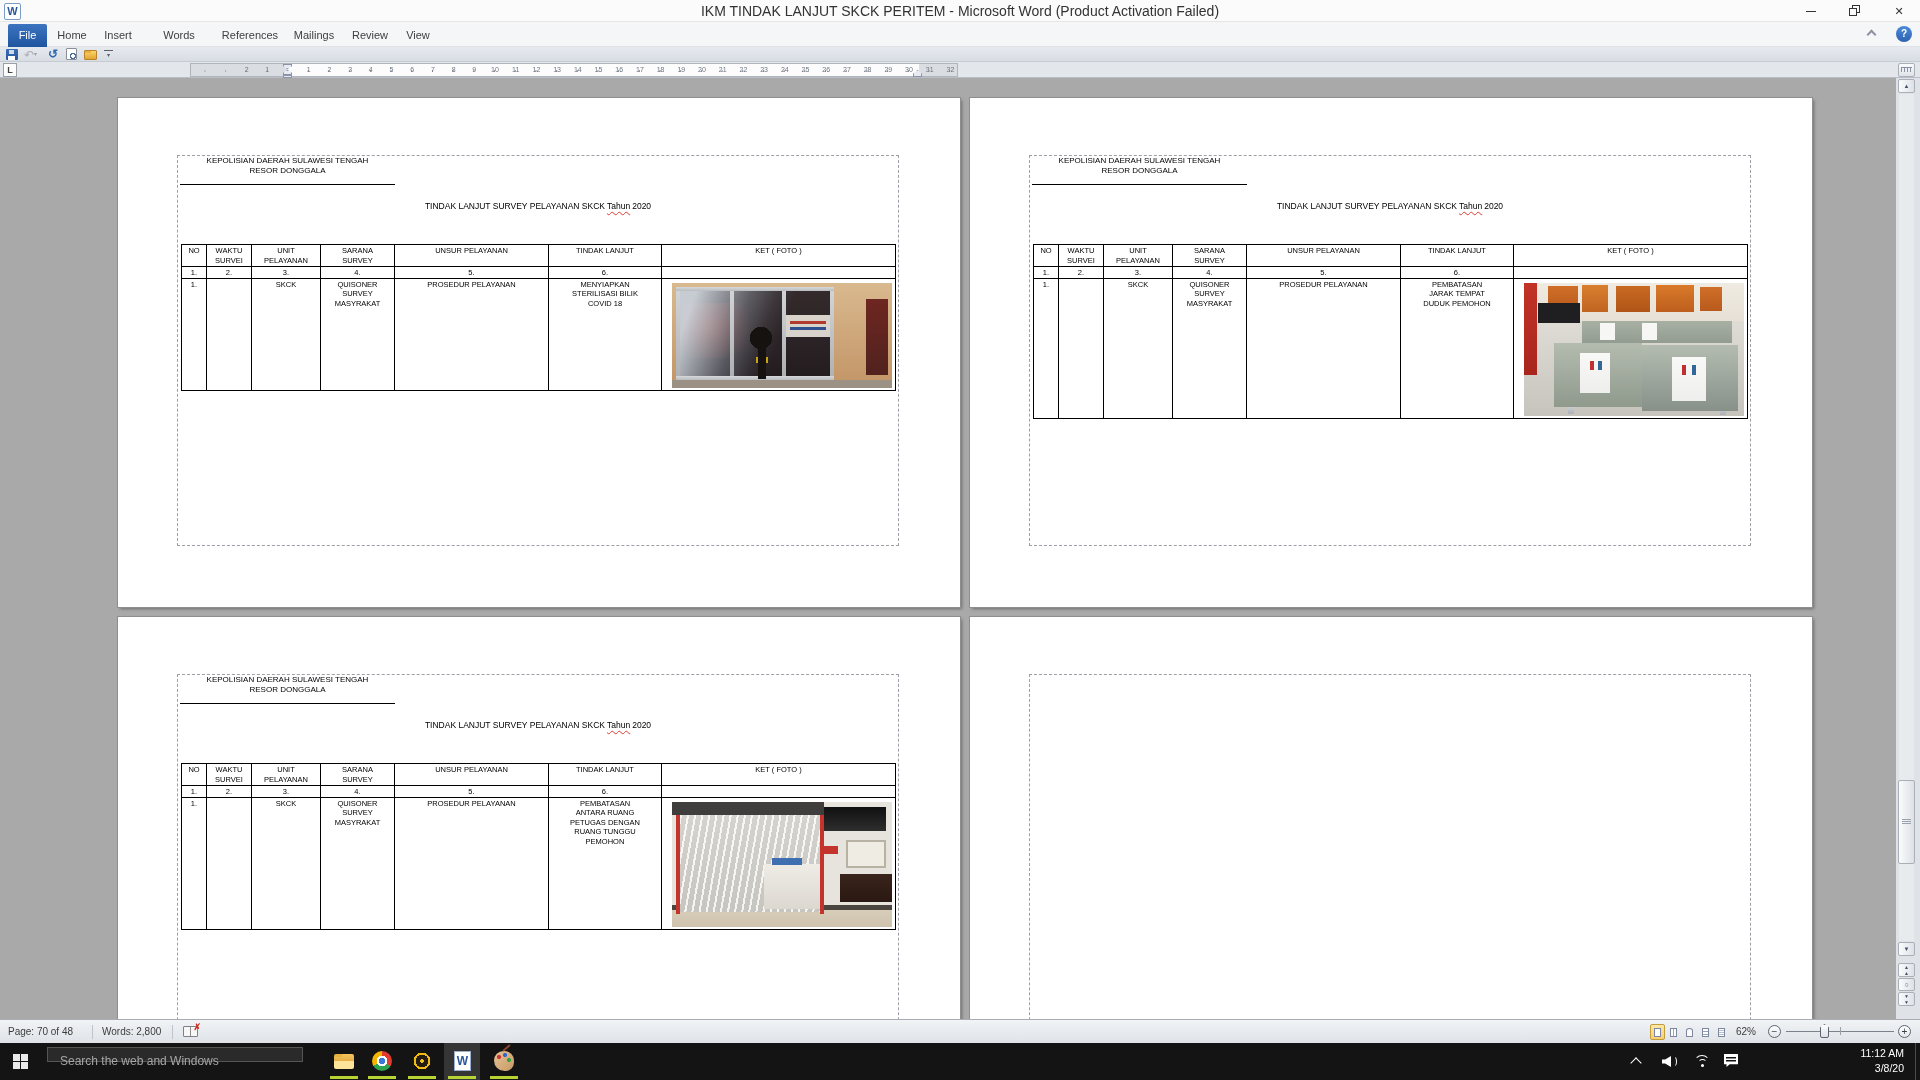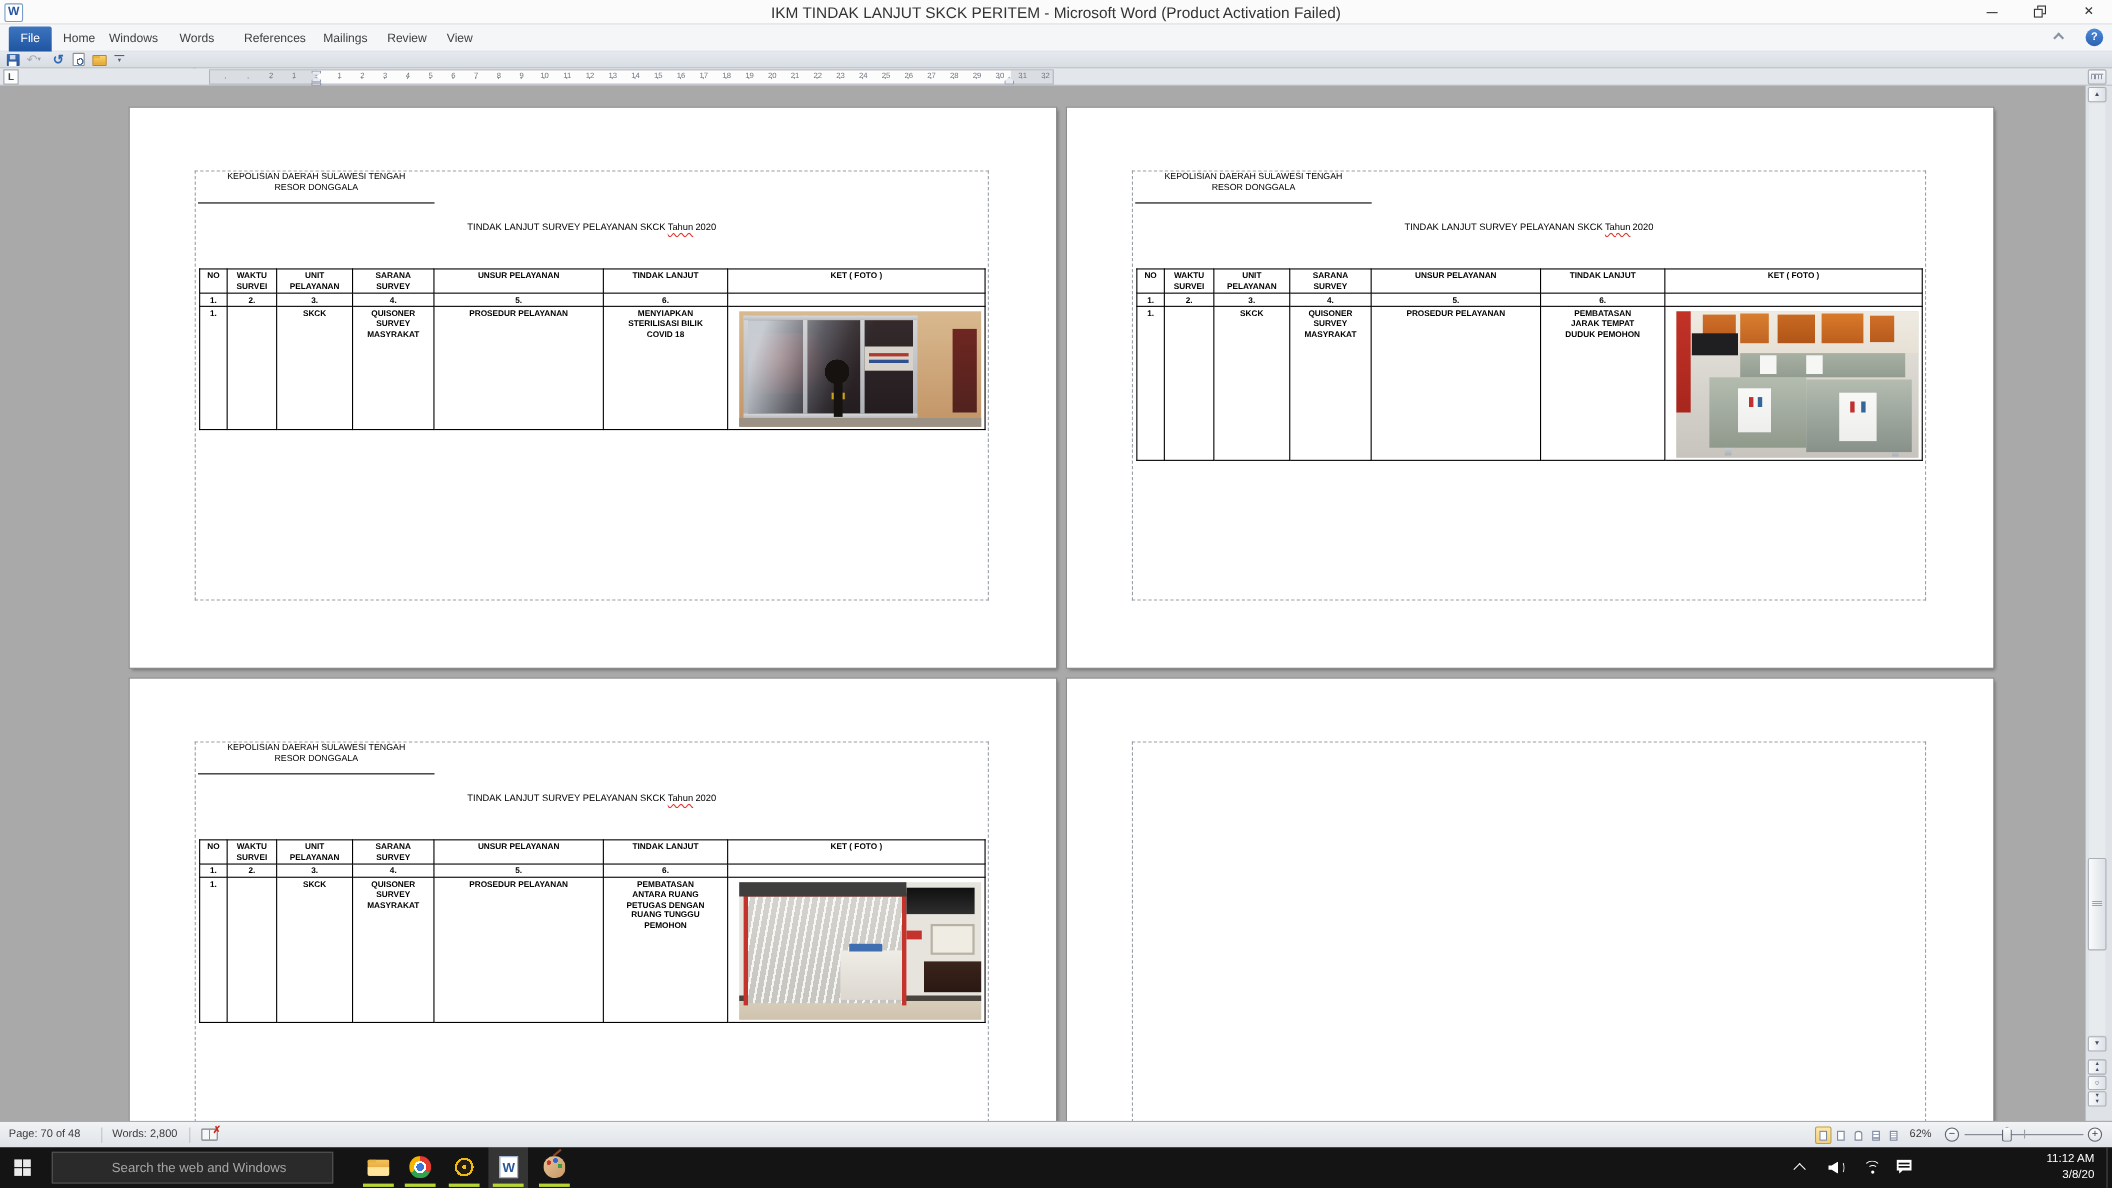--- a/index.html
+++ b/index.html
@@ -64,21 +64,21 @@
   #docarea { position:absolute; left:0; top:78px; width:1896px; height:941px; background:#a9a9a9; overflow:hidden;padding-left:16px; }
   .page { position:absolute; width:842px; height:509px; background:#fff; box-shadow:0 0 0 1px #8e8e8e, 2px 2px 3px rgba(0,0,0,.35); }
   #page-0 { left:118px; top:20px; } #page-1 { left:970px; top:20px; }
   #page-2 { left:118px; top:539px; } #page-3 { left:970px; top:539px; }
   .boundary { position:absolute; left:59px; top:57px; width:722px; height:391px; border:1px dashed #9aa0a6; }
   .page-content { position:absolute; left:0; top:0; width:100%; height:100%; font-size:8px; color:#000; }
   .org { position:absolute; left:62px; top:58px; width:215px; text-align:center; line-height:10px; border-bottom:1px solid #000; padding-bottom:8px; }
   .doc-title { position:absolute; left:59px; top:103px; width:722px; text-align:center; font-size:8.5px; }
   .doc-title span { margin:0 1px; }
   .squiggle { text-decoration:underline; text-decoration-style:wavy; text-decoration-color:#e03c31; text-decoration-thickness:1px; text-underline-offset:2px; }
-  .survey-table { position:absolute; left:63px; top:146px; width:714px; border-collapse:collapse; table-layout:fixed;font-weight:bold; }
+  .survey-table { position:absolute; left:63px; top:146px; width:714px; border-collapse:collapse; table-layout:fixed; }
   .survey-table td { border:1px solid #000; font-size:7.5px; line-height:9.5px; text-align:center; vertical-align:top; white-space:pre-line; padding:1px 1px 0; }
   .hrow td { height:22px; }
   .nrow td { height:11px; }
   .photo { position:relative; width:220px; margin:3px 5px 2px 9px; }
 
   
   .photo[data-variant="booth"] { height:105px; background:
       linear-gradient(#b03a2e,#b03a2e) 118px 38px / 36px 3px no-repeat,
       linear-gradient(#2f4f8f,#2f4f8f) 118px 44px / 36px 3px no-repeat,
       linear-gradient(rgba(235,230,220,.9),rgba(235,230,220,.9)) 114px 32px / 44px 22px no-repeat,
@@ -172,21 +172,21 @@
   #zoom-minus { left:1768px; } #zoom-plus { left:1898px; }
   #zoom-track { position:absolute; left:1786px; top:11px; width:108px; height:1px; background:#7d828a; }
   #zoom-notch { position:absolute; left:1840px; top:7px; width:1px; height:8px; background:#9aa0a8; }
   #zoom-thumb { position:absolute; left:1820px; top:4px; width:9px; height:14px; background:linear-gradient(#fcfdfe,#dfe3e8); border:1px solid #5e6570; border-radius:2px; clip-path:polygon(0 25%,50% 0,100% 25%,100% 100%,0 100%); }
 
   
   #taskbar { position:absolute; left:0; top:1043px; width:1920px; height:37px; background:#141414; }
   #start-btn { position:absolute; left:0; top:0; width:44px; height:37px; }
   #start-logo { position:absolute; left:13px; top:11px; width:15px; height:15px; display:grid; grid-template-columns:7px 7px; grid-template-rows:7px 7px; gap:1px; }
   #start-logo i { background:#eaeaea; }
-  #search-box { position:absolute; left:47px; top:4px; width:256px; height:29px; background:#2a2a2a; border:1px solid #555; color:#a6a6a6; font-size:12px; line-height:27px; padding-left:12px;text-align:center; }
+  #search-box { position:absolute; left:47px; top:4px; width:256px; height:15px; background:#2a2a2a; border:1px solid #555; color:#a6a6a6; font-size:12px; line-height:27px; padding-left:12px; }
   .task-icon { position:absolute; top:0; width:36px; height:37px; }
   .task-icon.active { background:rgba(255,255,255,.14); }
   .task-icon .underline { position:absolute; left:4px; bottom:1px; width:28px; height:3px; background:#b6d432; }
   #ti-explorer { left:326px; } #ti-chrome { left:364px; } #ti-emblem { left:404px; } #ti-word { left:444px; } #ti-paint { left:486px; }
   .ti-glyph { position:absolute; left:8px; top:8px; width:20px; height:20px; }
   #ti-explorer .ti-glyph { top:11px; height:15px; background:linear-gradient(#ffe49a,#ffe49a) 0 7px / 20px 8px no-repeat, linear-gradient(#e9b23e,#e9b23e) 0 0 / 8px 3px no-repeat, linear-gradient(#f5c45c,#d9952f); border-radius:2px; }
   #ti-chrome .ti-glyph { border-radius:50%; background:
       radial-gradient(circle at 50% 50%, #3b78d8 0 3.5px, #fff 3.5px 5.5px, rgba(0,0,0,0) 5.5px),
       conic-gradient(#e33b2e 0 33.3%, #2ea44f 33.3% 66.6%, #f4b400 66.6%); }
   #ti-emblem .ti-glyph { border-radius:50%; background:radial-gradient(circle at 50% 50%, #f0c020 0 2px, #241c10 2px 6.5px, #edbb12 6.5px 8.5px, #1a140c 8.5px); }
@@ -226,21 +226,21 @@
   <div class="win-btn" id="btn-restore">
       <span class="sq-back"></span>
       <span class="sq-front"></span>
     </div>
   <div class="win-btn" id="btn-close">✕</div>
 </div>
 
 <div id="tabrow">
   <div id="file-tab">File</div>
   <div class="rtab" id="tab-home">Home</div>
-  <div class="rtab" id="tab-insert">Windows</div>
+  <div class="rtab" id="tab-insert">Insert</div>
   <div class="rtab" id="tab-pagelayout">Words Layout</div>
   <div class="rtab" id="tab-references">References</div>
   <div class="rtab" id="tab-mailings">Mailings</div>
   <div class="rtab" id="tab-review">Review</div>
   <div class="rtab" id="tab-view">View</div>
   <div id="ribbon-collapse">
       <i></i>
     </div>
   <div id="ribbon-help">?</div>
 </div>

